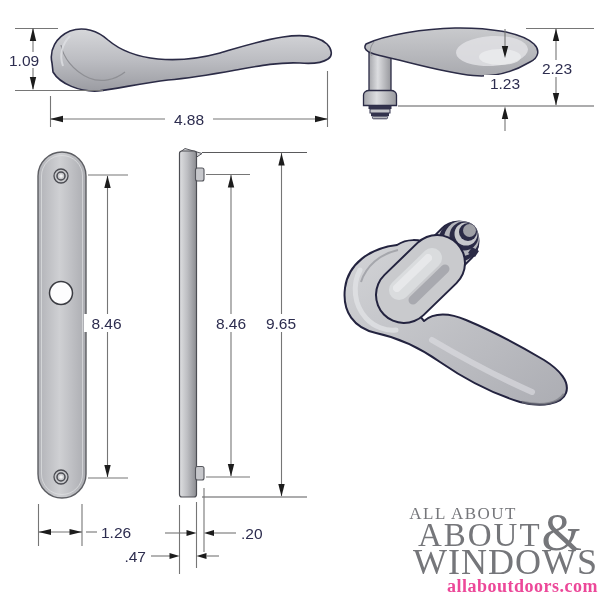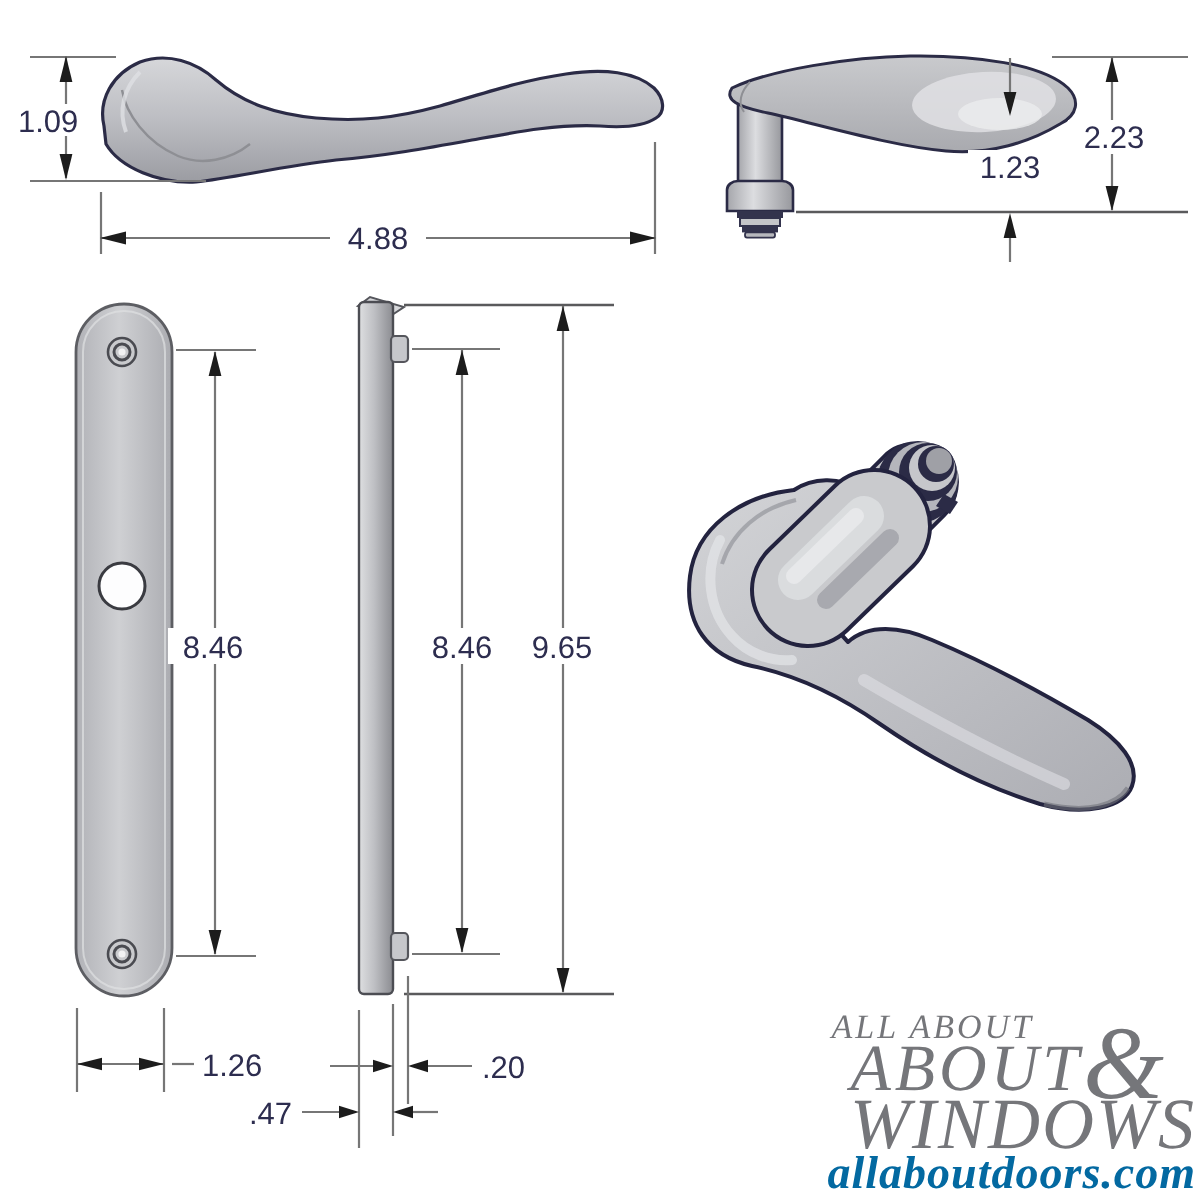--- a/index.html
+++ b/index.html
@@ -6,26 +6,26 @@
   .stage{position:relative;width:600px;height:600px;background:#fff;overflow:hidden;
          font-family:"Liberation Sans",sans-serif;}
   svg{position:absolute;left:0;top:0;}
   .dim{font:15.5px "Liberation Sans",sans-serif;fill:#2d2d4f;}
   .dimline{stroke:#767676;stroke-width:1.1;fill:none;}
   .refline{stroke:#5a5a5c;stroke-width:1.2;fill:none;}
   .arrow{fill:#1c1c1c;stroke:none;}
   .mask{fill:#ffffff;stroke:none;}
   
   .logo{position:absolute;right:2px;bottom:3px;display:flex;flex-direction:column;
-        align-items:flex-end;font-family:"Liberation Serif",serif;color:#75767a;font-style:italic;}
+        align-items:flex-end;font-family:"Liberation Serif",serif;color:#75767a;}
   .logo .l1{font-size:17px;letter-spacing:1.5px;line-height:16px;margin-right:81px;}
   .logo .l2{font-size:33px;letter-spacing:2px;line-height:26px;margin-right:16px;white-space:nowrap;}
   .logo .l2 .amp{font-size:52px;line-height:0;position:relative;top:4px;letter-spacing:0;}
   .logo .l3{font-size:36px;letter-spacing:1px;line-height:28px;}
-  .logo .l4{font-size:23px;font-weight:bold;letter-spacing:0.5px;line-height:21px;color:#0369a1;}
+  .logo .l4{font-size:18px;font-weight:bold;letter-spacing:0.5px;line-height:21px;color:#ec4899;}
 </style>
 </head>
 <body>
 
 <div class="stage">
 <svg width="600" height="600" viewBox="0 0 600 600">
   <defs>
     <linearGradient id="gLeverV" x1="0" y1="0" x2="0" y2="1">
       <stop offset="0" stop-color="#d6d7da"></stop>
           <stop offset="0.5" stop-color="#bcbdc2"></stop>

